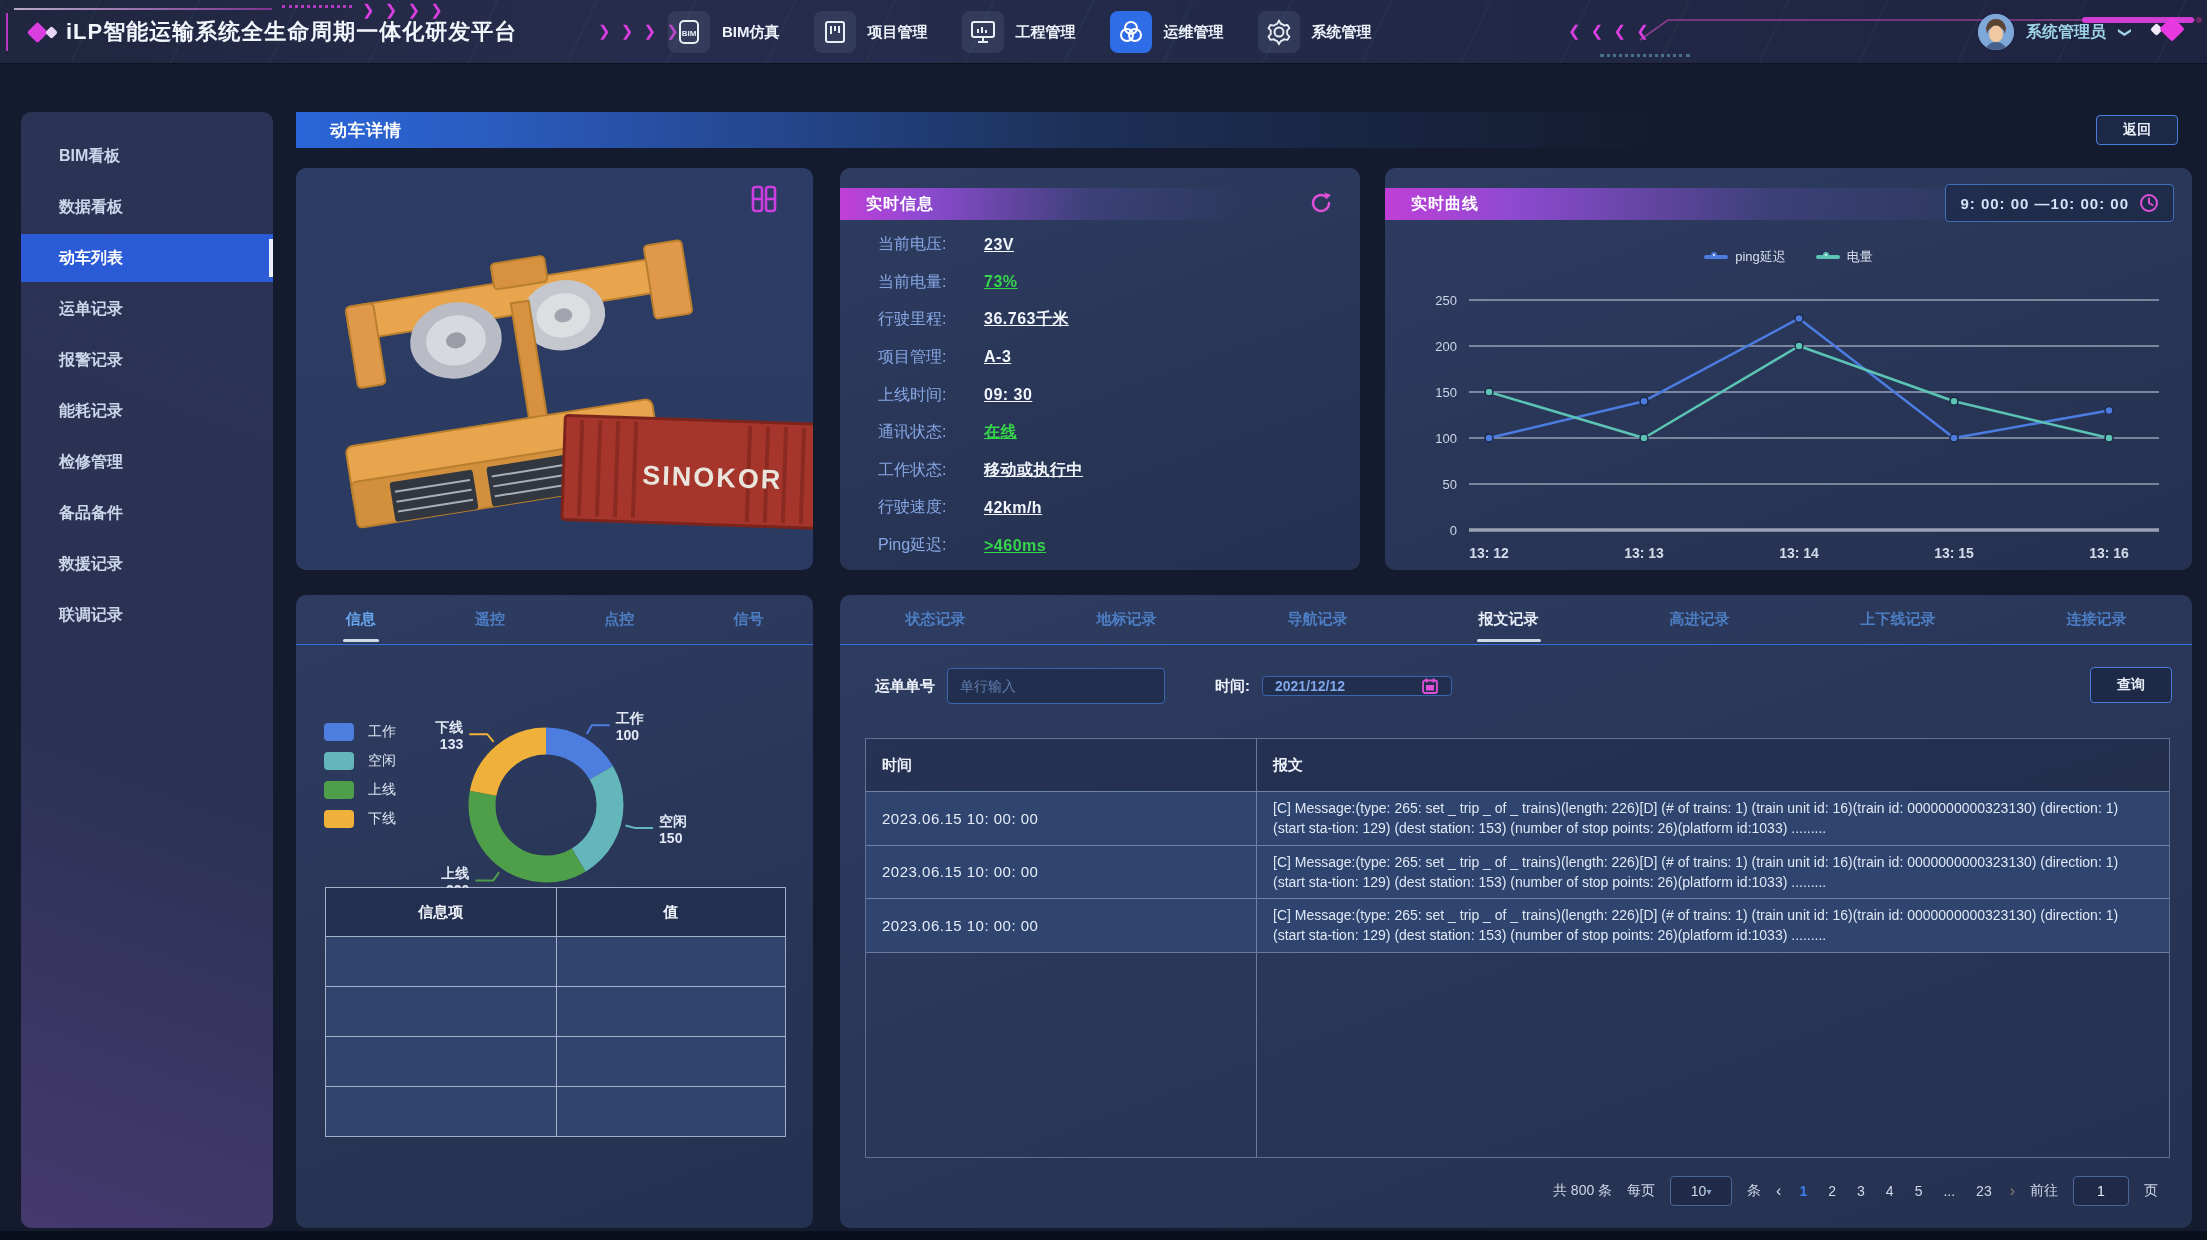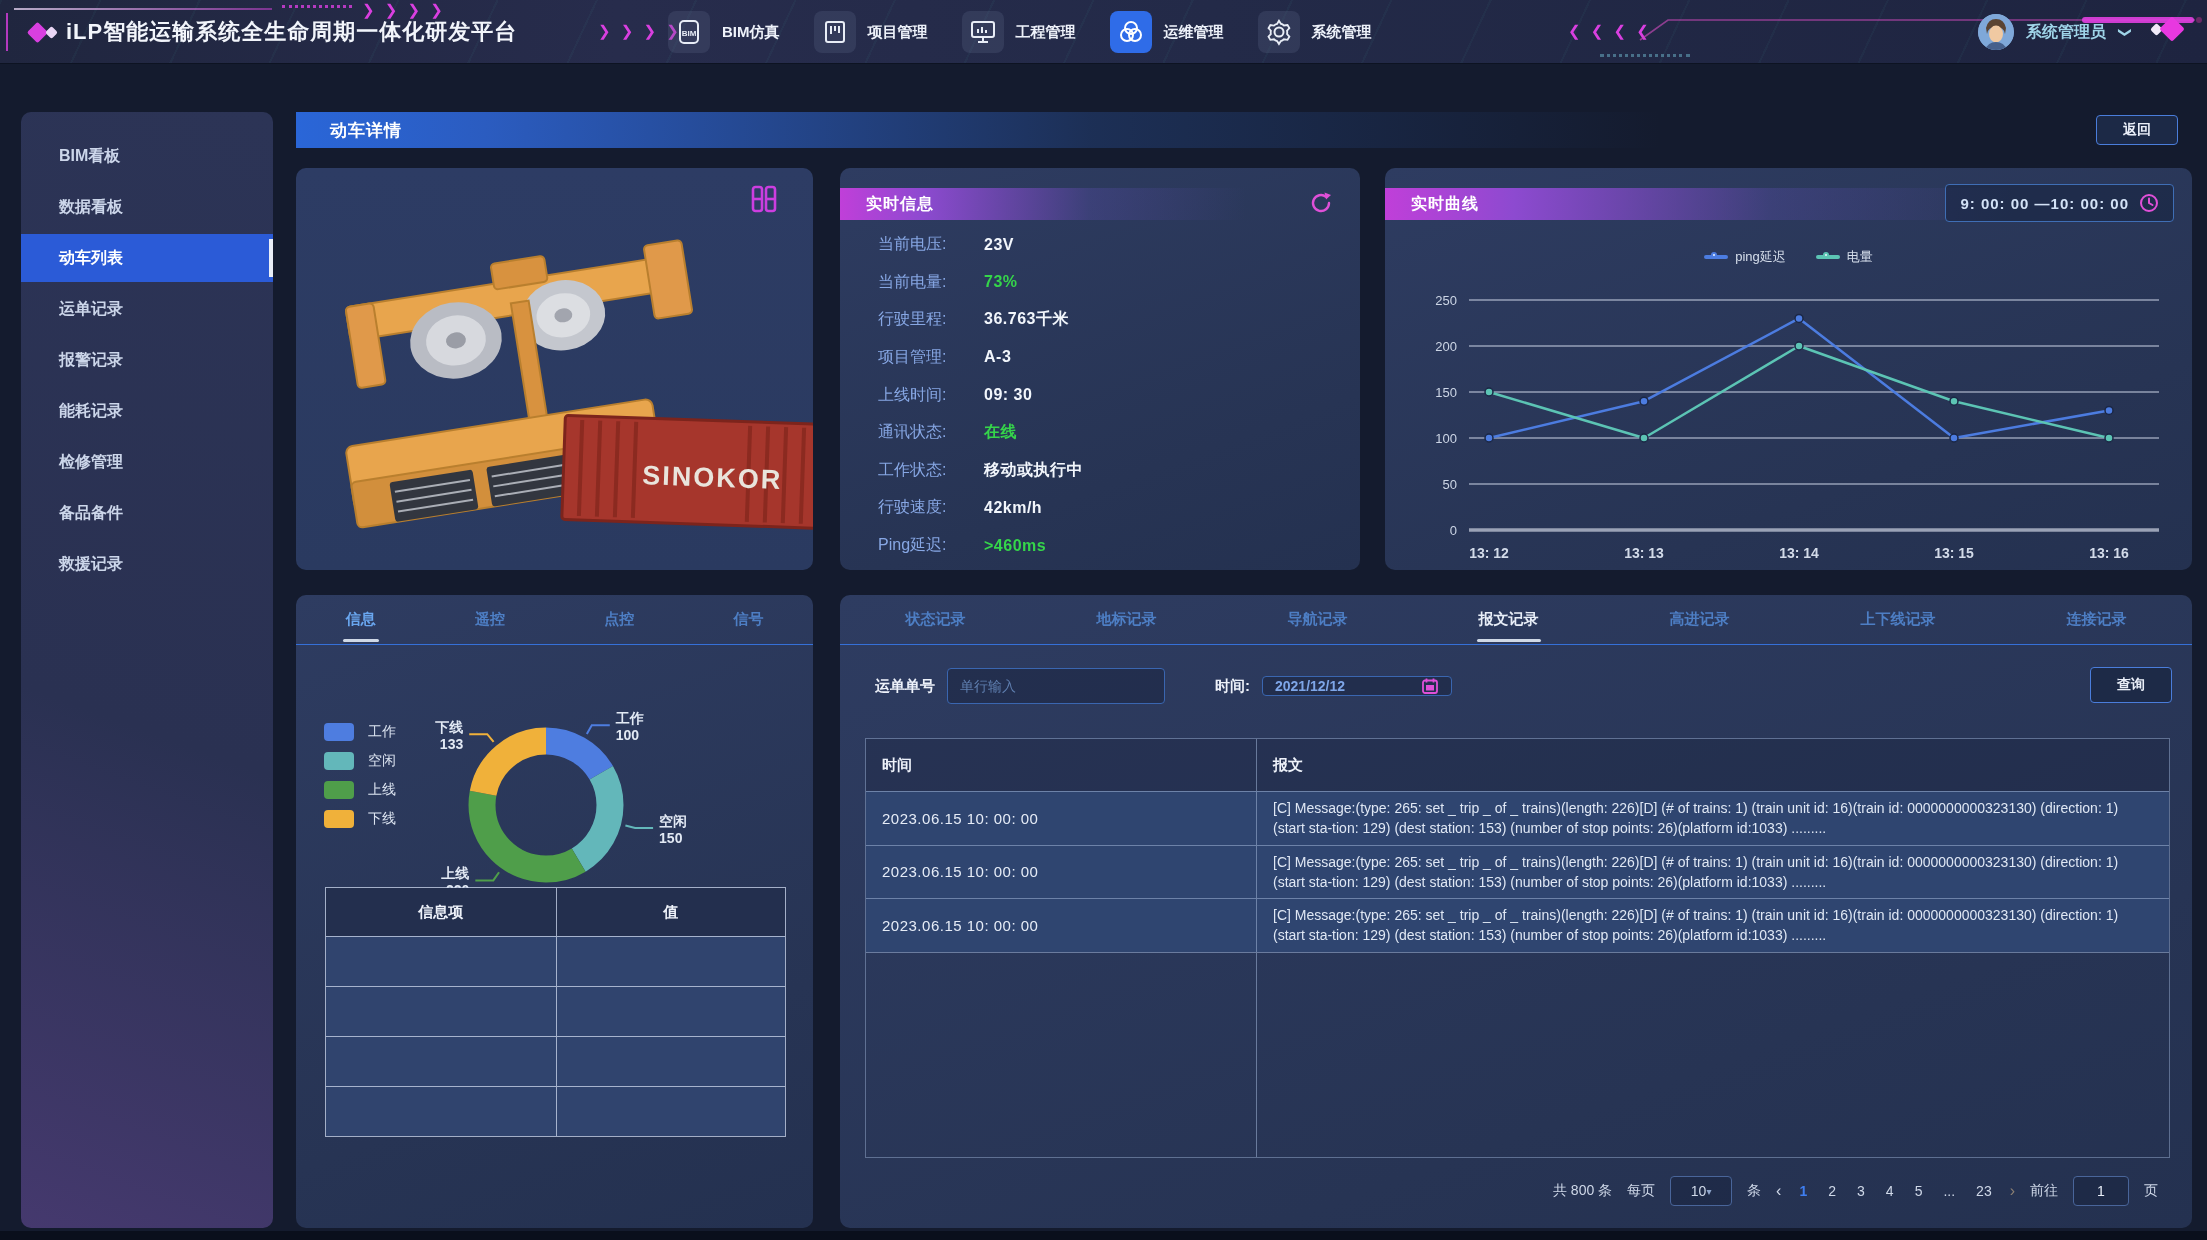--- a/index.html
+++ b/index.html
@@ -66,21 +66,21 @@
 
   .panel-hd{position:absolute;left:0;top:20px;height:32px;width:100%;display:flex;align-items:center;
     background:linear-gradient(90deg,#c03fd9 0%,#8d4ad0 16%,rgba(96,80,182,.30) 48%,rgba(40,60,110,0) 78%);}
   .panel-hd span{color:#ffffff;font-size:16px;font-weight:bold;padding-left:26px;letter-spacing:1px;}
   .frag-ico{position:absolute;right:34px;top:16px;}
   .refresh-ico{position:absolute;right:26px;top:22px;cursor:pointer;}
 
   .info-rows{position:absolute;left:38px;top:66px;right:20px;bottom:14px;display:flex;flex-direction:column;justify-content:space-between;}
   .info-row{display:flex;align-items:center;font-size:16px;}
   .info-label{color:#87a7e4;min-width:96px;}
-  .info-value{color:#f2f6fc;font-weight:bold;margin-left:10px;letter-spacing:.5px;}
+  .info-value{color:#f2f6fc;font-weight:bold;margin-left:10px;letter-spacing:.5px;text-decoration:underline;}
   .info-value.green{color:#35d54a;}
 
   .time-box{position:absolute;right:18px;top:16px;height:38px;border:1px solid #3f6eb5;border-radius:4px;
     background:rgba(18,30,58,.45);display:flex;align-items:center;gap:10px;padding:0 14px;cursor:pointer;}
   .time-box span{color:#d3e2f6;font-size:15px;font-weight:bold;letter-spacing:1px;}
   .legend-row{position:absolute;left:0;top:80px;width:100%;display:flex;justify-content:center;gap:30px;}
   .lg-item{display:flex;align-items:center;gap:7px;color:#d7dfec;font-size:13px;cursor:pointer;}
   .lg-line{width:24px;height:4px;border-radius:2px;position:relative;}
   .lg-dot{position:absolute;left:7px;top:-3.5px;width:6px;height:6px;border-radius:50%;background:#eaf2ff;border:2.5px solid currentColor;}
 
@@ -248,20 +248,21 @@
   <div class="sidebar" id="sidebar">
       <div class="side-item">BIM看板</div>
       <div class="side-item">数据看板</div>
       <div class="side-item active">动车列表</div>
       <div class="side-item">运单记录</div>
       <div class="side-item">报警记录</div>
       <div class="side-item">能耗记录</div>
       <div class="side-item">检修管理</div>
       <div class="side-item">备品备件</div>
       <div class="side-item">救援记录</div>
+      <div class="side-item">联调记录</div>
     </div>
 
   <div class="page-bar">
     <span class="page-title">动车详情</span>
     <div class="back-btn">返回</div>
   </div>
 
   <div class="panel p-train">
     <svg class="frag-ico" width="30" height="30" viewBox="0 0 30 30">
       <g fill="none" stroke="#cc3ee0" stroke-width="2.6">

